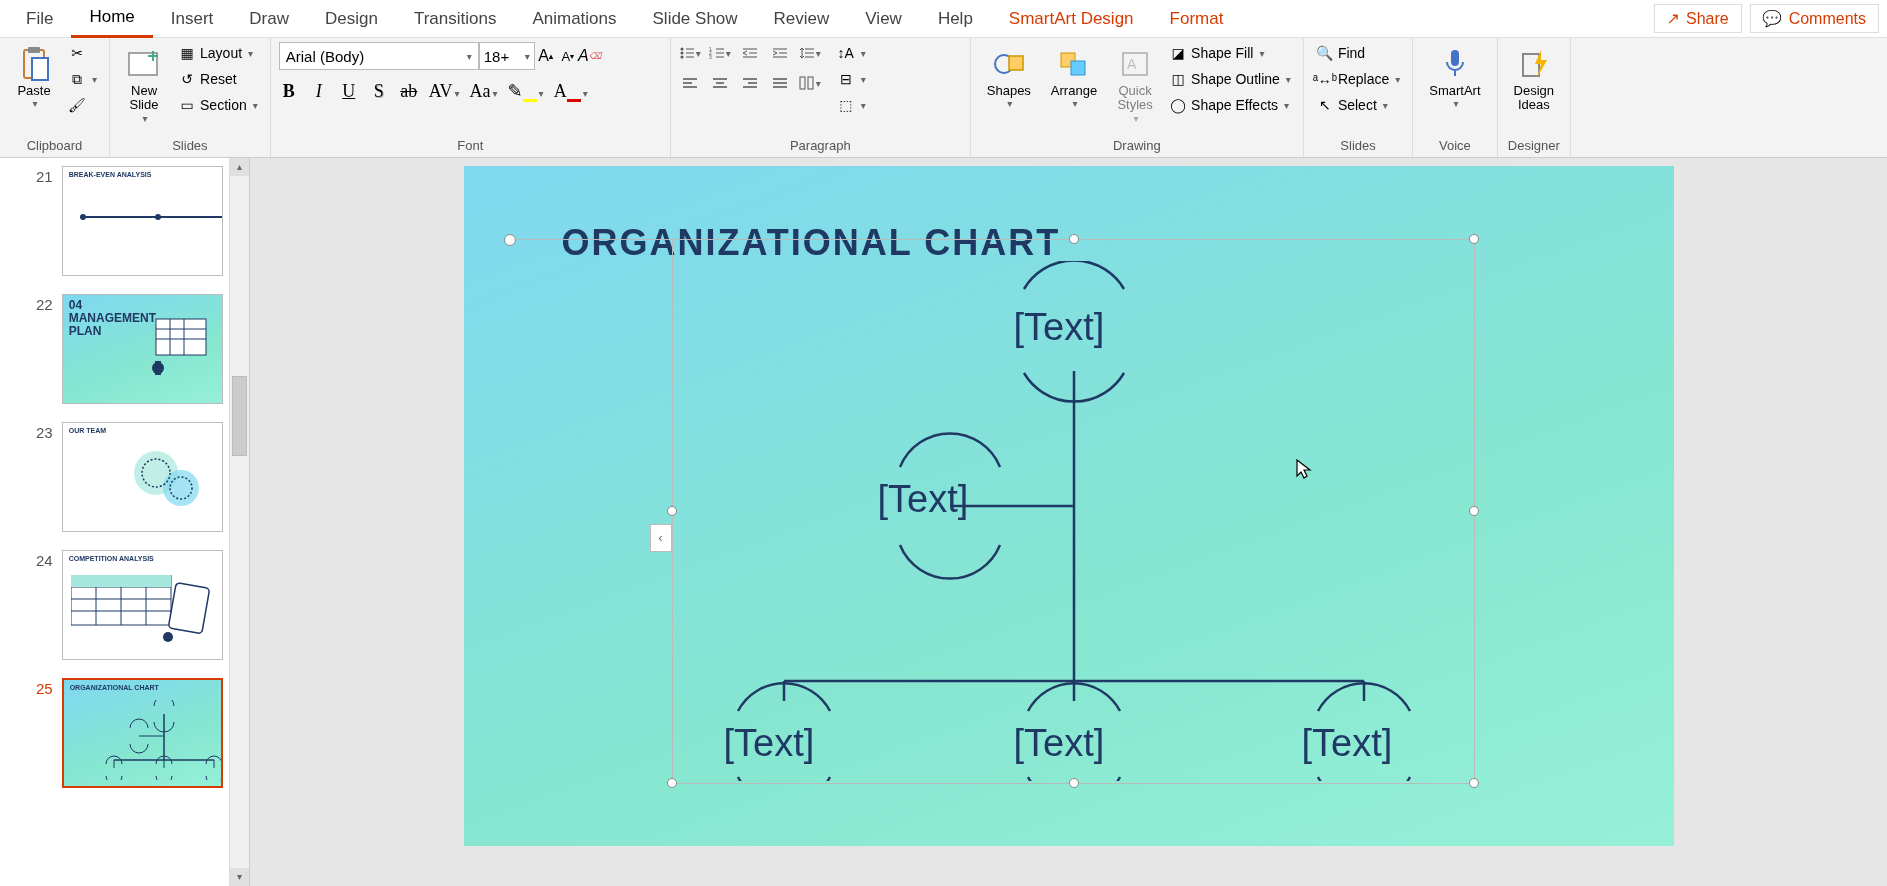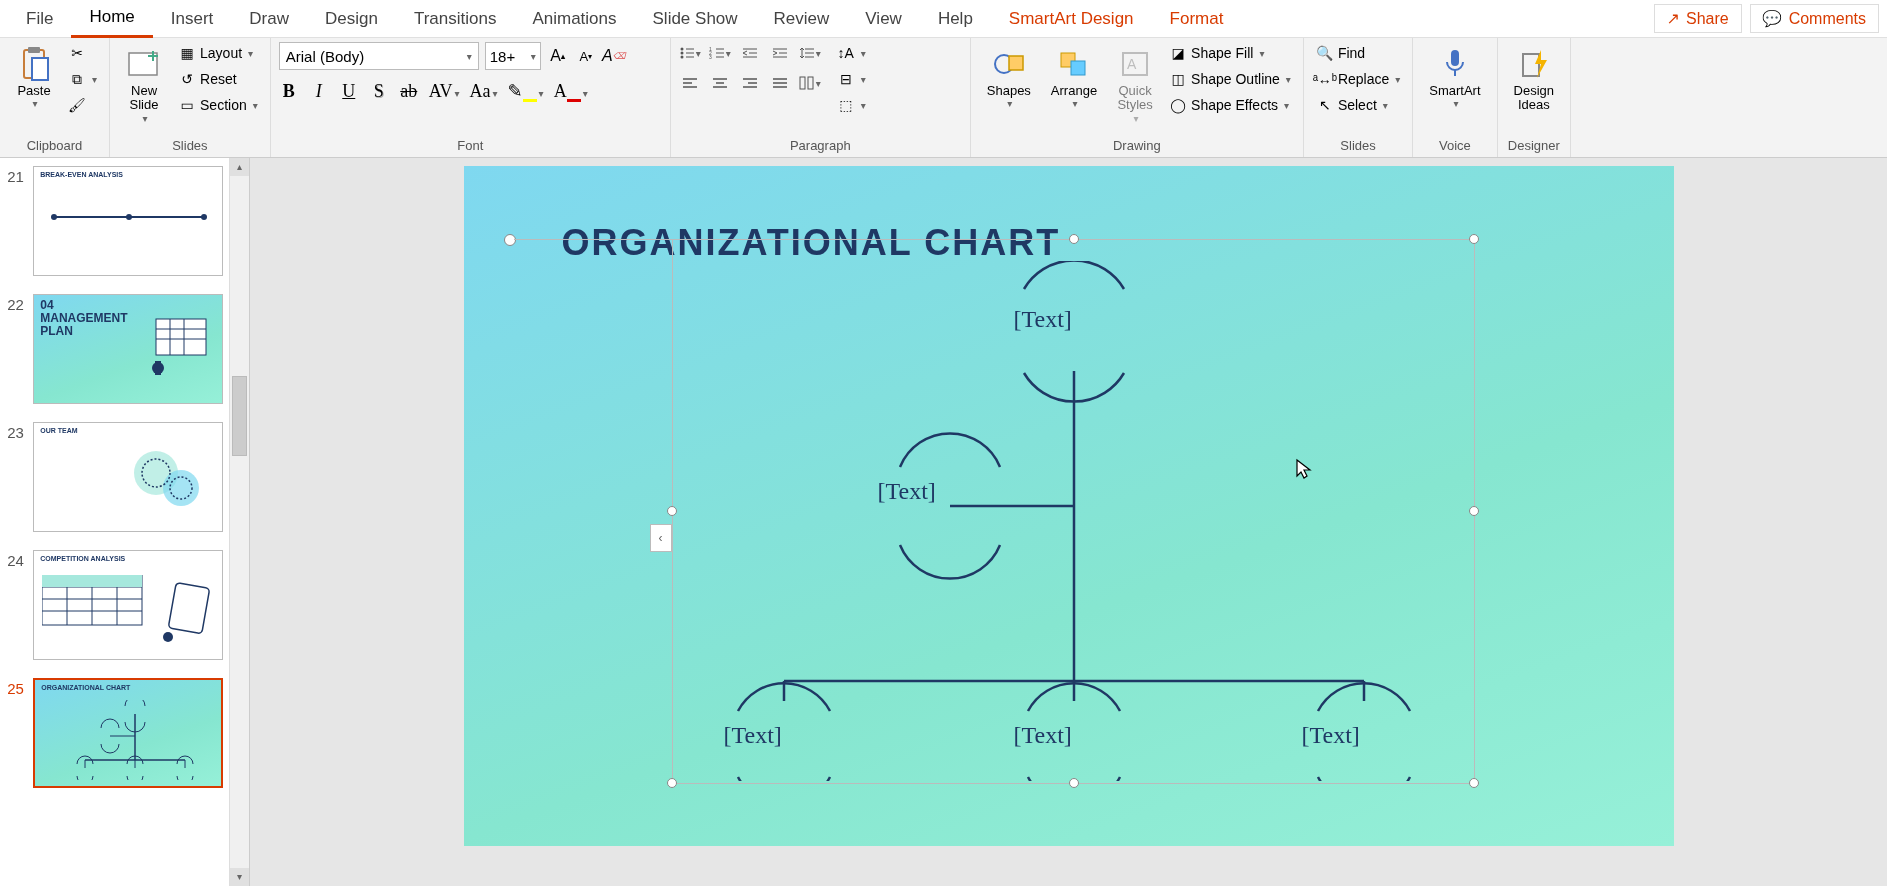--- a/index.html
+++ b/index.html
@@ -20,21 +20,21 @@
 .ribbon-group-label { text-align: center; font-size: 13px; color: #555; padding: 2px 0; position: relative; }
 
 .big-btn { display: flex; flex-direction: column; align-items: center; justify-content: center; padding: 4px 8px; cursor: pointer; min-width: 52px; }
 .big-btn .icon { width: 36px; height: 36px; display: flex; align-items: center; justify-content: center; }
 .big-btn .lbl { font-size: 13px; text-align: center; line-height: 1.1; margin-top: 2px; }
 
 .col { display: flex; flex-direction: column; gap: 4px; justify-content: center; }
 .small-btn { display: flex; align-items: center; gap: 4px; padding: 2px 4px; font-size: 14px; cursor: pointer; white-space: nowrap; }
 .small-btn .icon { width: 18px; height: 18px; display: inline-flex; align-items: center; justify-content: center; }
 
-.font-row1 { display: flex; align-items: center; gap: 6px; margin-bottom: 6px; }
+.font-row1 { display: flex; align-items: center; margin-bottom: 6px; }
 .font-select { width: 200px; height: 28px; border: 1px solid #bbb; background: #fff; font-size: 15px; padding: 0 6px; display: flex; align-items: center; justify-content: space-between; }
 .size-select { width: 56px; height: 28px; border: 1px solid #bbb; background: #fff; font-size: 15px; padding: 0 4px; display: flex; align-items: center; justify-content: space-between; }
 .font-row2 { display: flex; align-items: center; gap: 10px; }
 .fmt-btn { font-size: 18px; font-family: "Times New Roman", serif; cursor: pointer; min-width: 20px; text-align: center; }
 .fmt-btn.bold { font-weight: bold; }
 .fmt-btn.italic { font-style: italic; }
 .fmt-btn.underline { text-decoration: underline; }
 .fmt-btn.strike { text-decoration: line-through; }
 
 .para-row { display: flex; align-items: center; gap: 8px; }
@@ -45,35 +45,35 @@
 
 
 .main { display: flex; height: 728px; background: #e6e6e6; }
 .thumbs { width: 250px; background: #fff; border-right: 1px solid #ccc; overflow-y: hidden; padding: 8px 4px; position: relative; }
 .thumbs-scrollbar { position: absolute; right: 0; top: 0; width: 20px; height: 100%; background: #f0f0f0; border-left: 1px solid #ddd; }
 .thumbs-scrollbar .arrow { height: 18px; background: #e0e0e0; text-align: center; font-size: 10px; line-height: 18px; color: #666; }
 .thumbs-scrollbar .track { height: calc(100% - 36px); position: relative; }
 .thumbs-scrollbar .handle { position: absolute; top: 200px; left: 2px; right: 2px; height: 80px; background: #ccc; border: 1px solid #bbb; }
 
 .thumb-item { display: flex; gap: 6px; margin-bottom: 18px; padding-right: 22px; }
-.thumb-num { width: 24px; font-size: 15px; color: #555; text-align: center; padding-top: 2px; }
+.thumb-num { width: 24px; font-size: 15px; color: #555; text-align: left; padding-top: 2px; margin-left: 32px; }
 .thumb-img { width: 196px; height: 110px; background: #fff; border: 1px solid #bbb; position: relative; overflow: hidden; }
 .thumb-img.selected { border: 2px solid #d83b01; }
 .thumb-grad { background: linear-gradient(160deg, #7fd8f0 0%, #86e6d0 60%, #96f0d8 100%); }
 
 .slide-area { flex: 1; position: relative; display: flex; align-items: flex-start; justify-content: center; padding-top: 8px; }
 .slide { width: 1210px; height: 680px; background: linear-gradient(160deg, #7fd8f0 0%, #86e6d0 60%, #96f0d8 100%); position: relative; }
 .slide-title { position: absolute; top: 56px; left: 98px; font-size: 36px; font-weight: 700; color: #1f3864; letter-spacing: 2px; }
 .sel-handle { position: absolute; width: 10px; height: 10px; background: #fff; border: 1px solid #888; border-radius: 50%; }
 .sel-line { position: absolute; background: #bbb; }
 .rotate-handle { position: absolute; width: 12px; height: 12px; background: #fff; border: 1px solid #888; border-radius: 50%; top: -2px; left: 32px; }
 
 .text-pane-toggle { position: absolute; left: 186px; top: 358px; width: 22px; height: 28px; background: #fff; border: 1px solid #bbb; display: flex; align-items: center; justify-content: center; font-size: 12px; color: #666; cursor: pointer; }
 
-.org-node { position: absolute; font-size: 24px; font-family: Liberation Serif, serif; color: #1f3864; }
+.org-node { position: absolute; font-size: 38px; font-family: Liberation Sans, sans-serif; color: #1f3864; }
 
 .cursor { position: absolute; left: 831px; top: 292px; font-size: 20px; pointer-events: none; }
 
 
 .thumb-title { font-size: 7px; font-weight: bold; color: #1f3864; padding: 4px 6px; }
 .thumb-mini { position: absolute; }
 </style>
 </head>
 <body>
 

